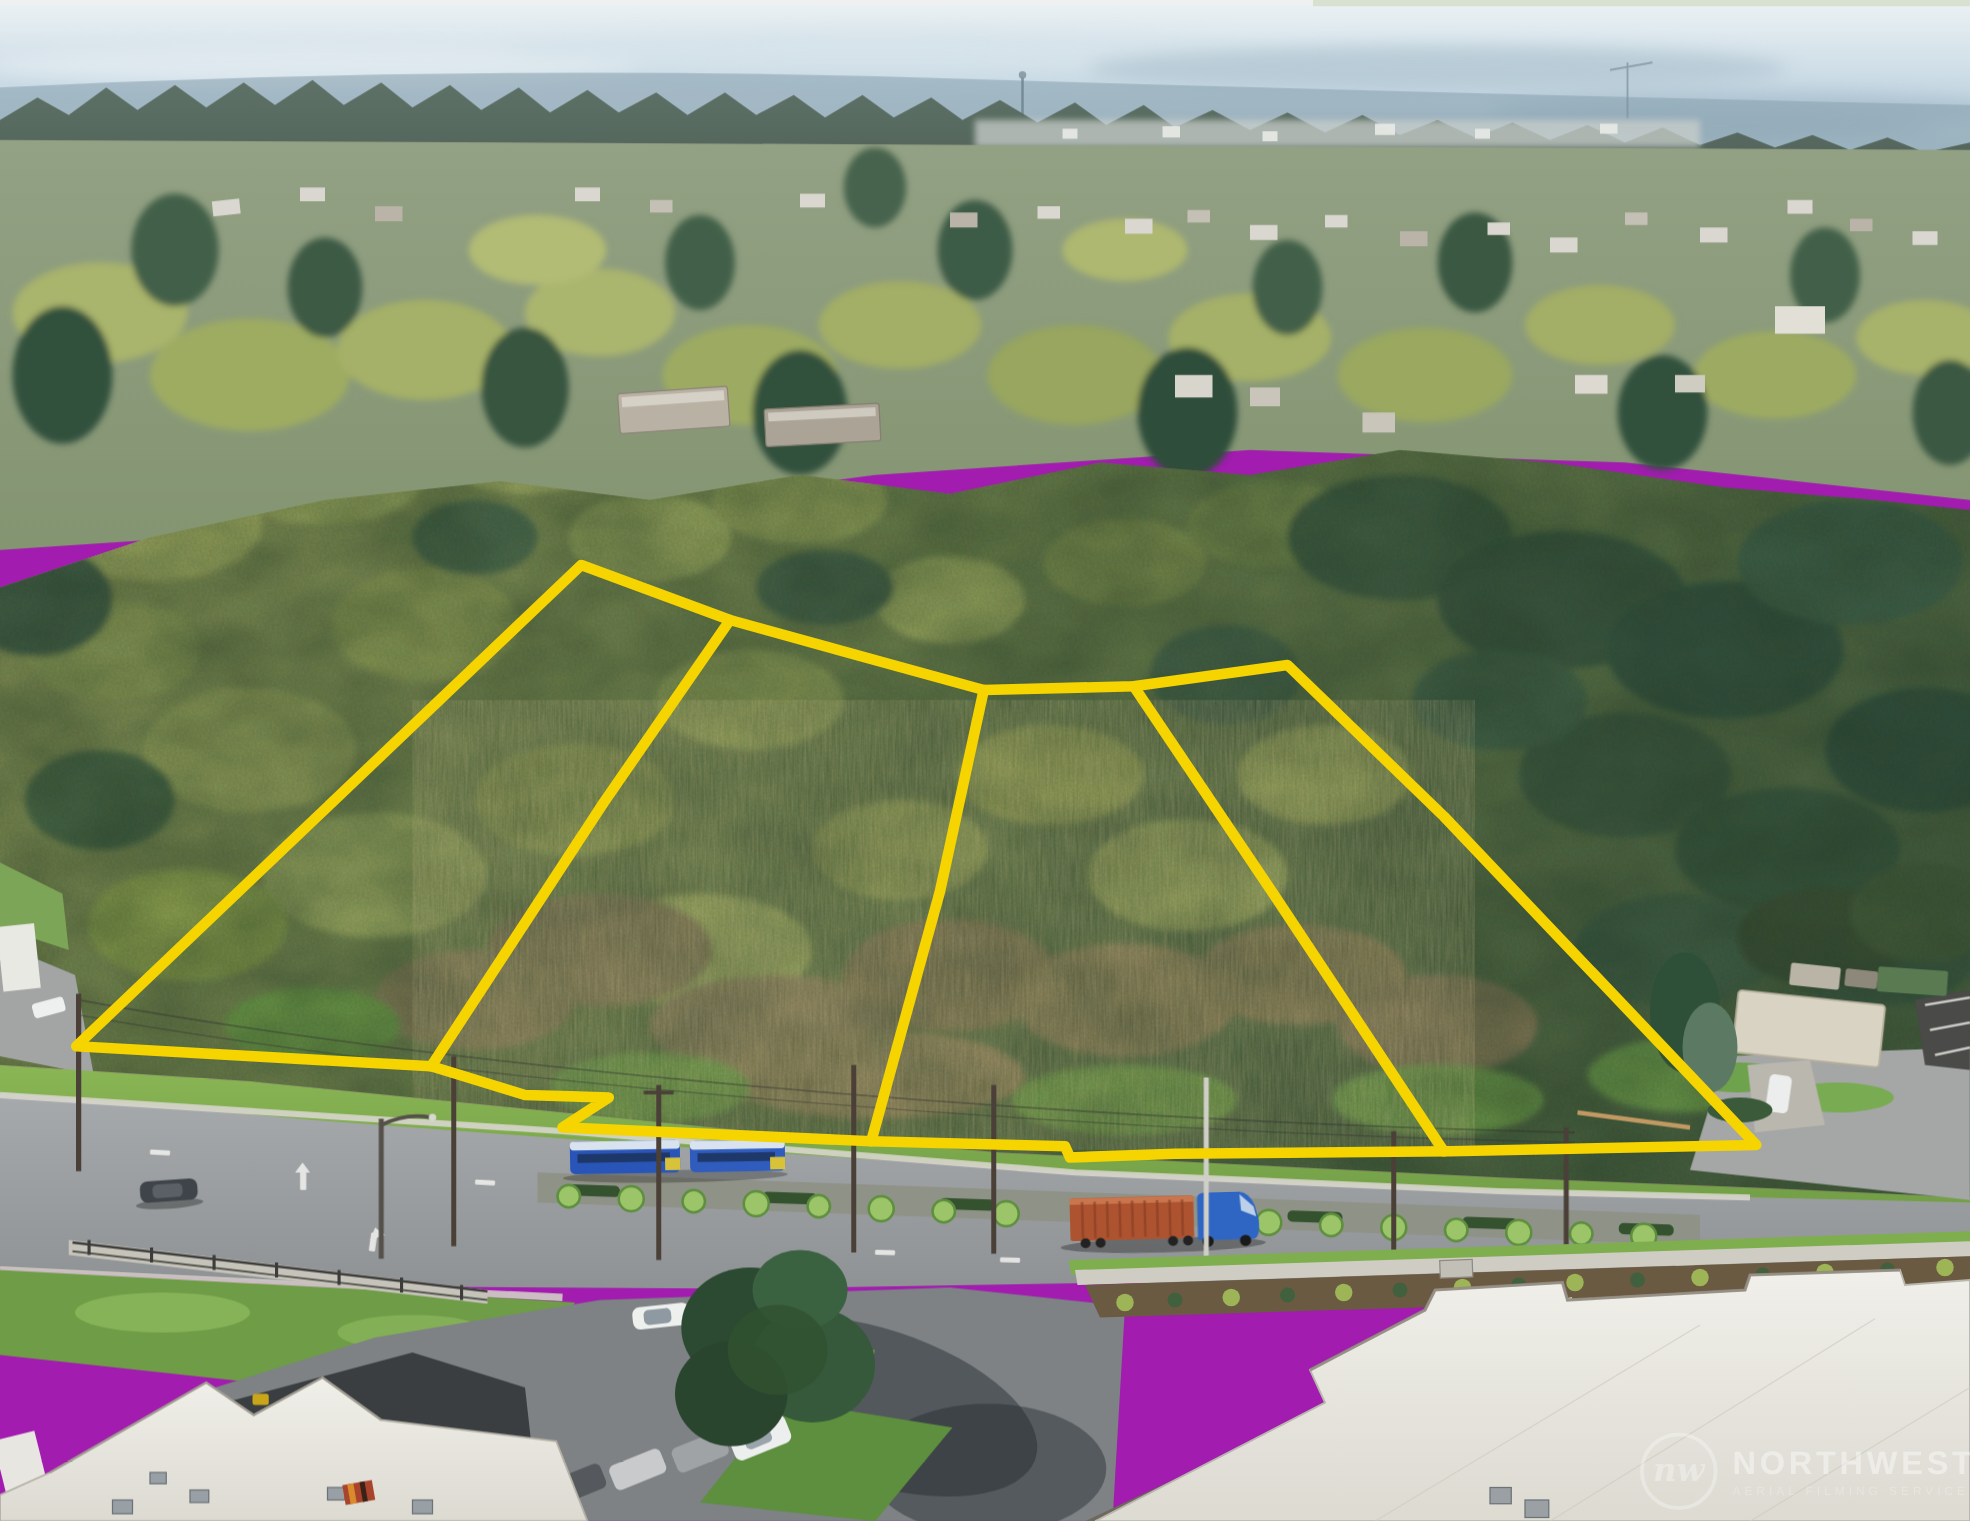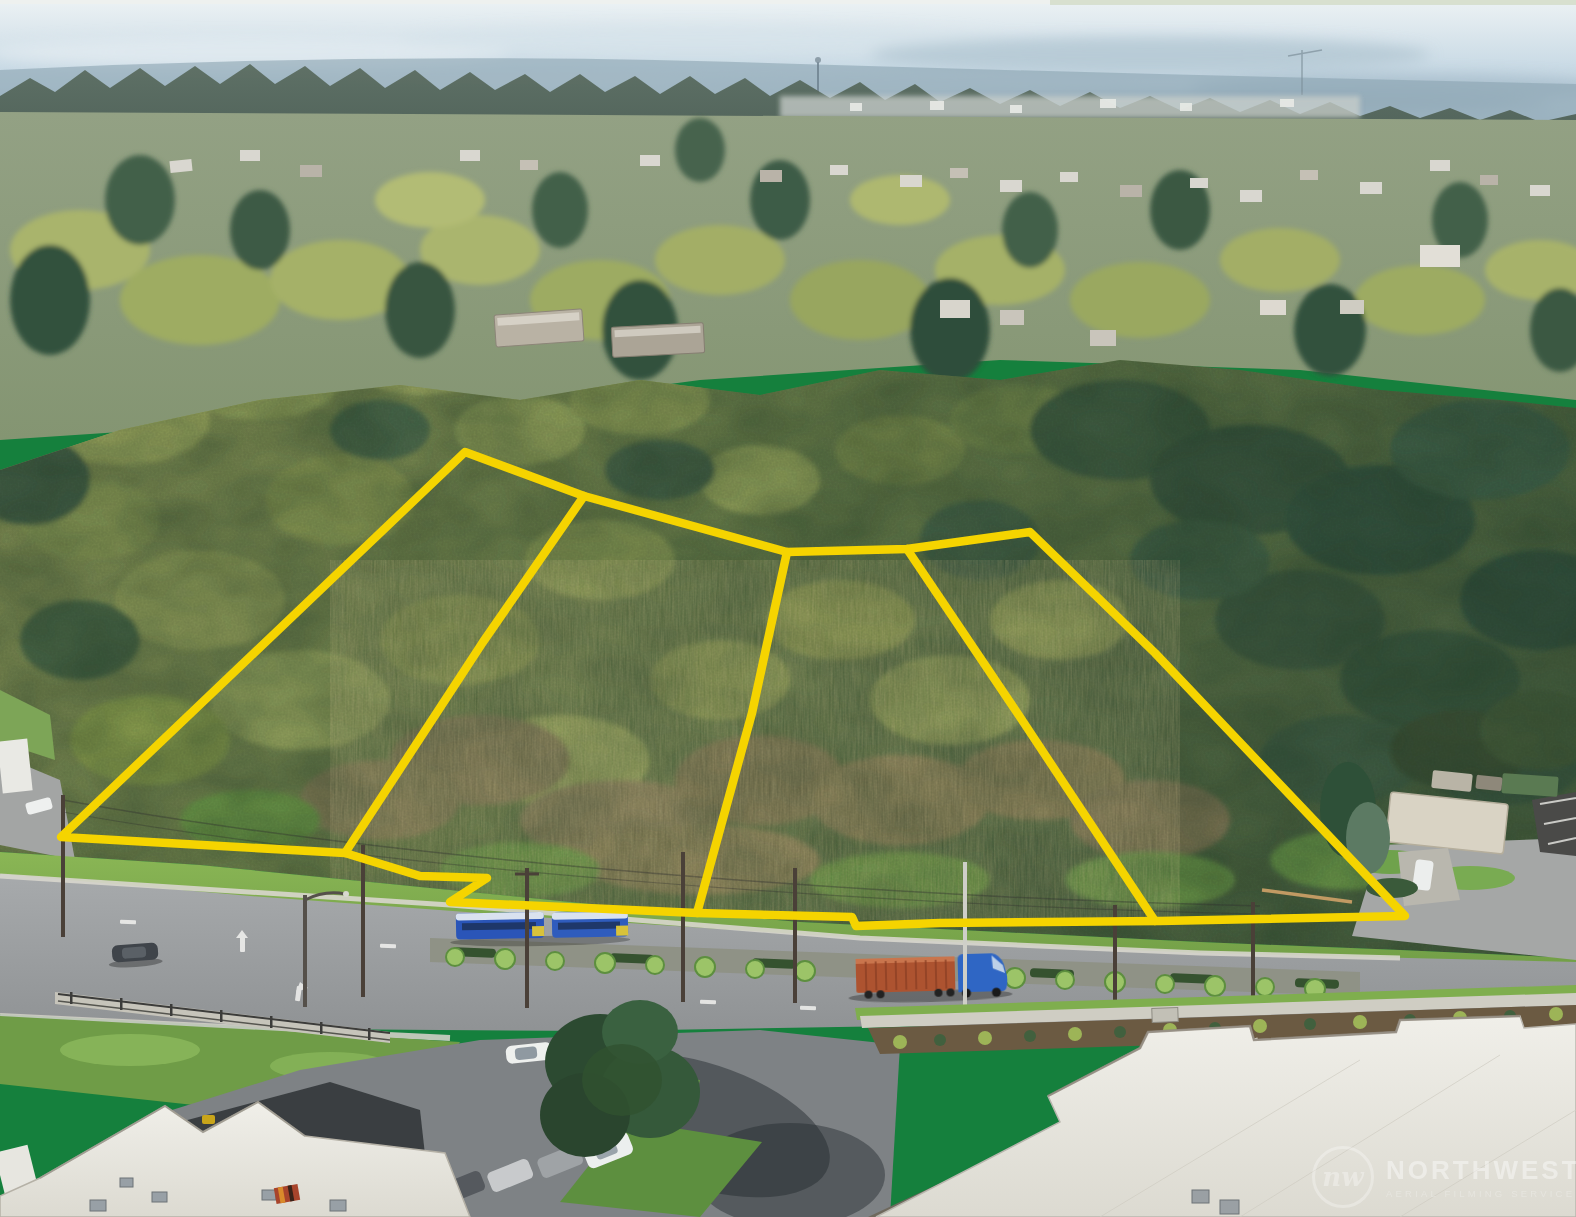--- a/index.html
+++ b/index.html
@@ -1,18 +1,18 @@
 <!DOCTYPE html>
 <html><head>
 <meta charset="utf-8">
 <style>
   html,body{margin:0;padding:0;background:#222;}
   .stage{
     position:relative;width:1576px;height:1217px;overflow:hidden;
-    font-family:"Liberation Sans", sans-serif;background:#15803d;
+    font-family:"Liberation Sans", sans-serif;background:#a21caf;
   }
   .stage svg{position:absolute;left:0;top:0;}
   .parcel-line{fill:none;stroke-linejoin:round;stroke-linecap:round;}
   .watermark{
     position:absolute;left:1312px;top:1146px;display:flex;align-items:center;gap:12px;
     pointer-events:none;
   }
   .wm-ring{
     width:56px;height:56px;border:3px solid rgba(255,255,255,0.30);border-radius:50%;
     display:flex;align-items:center;justify-content:center;

